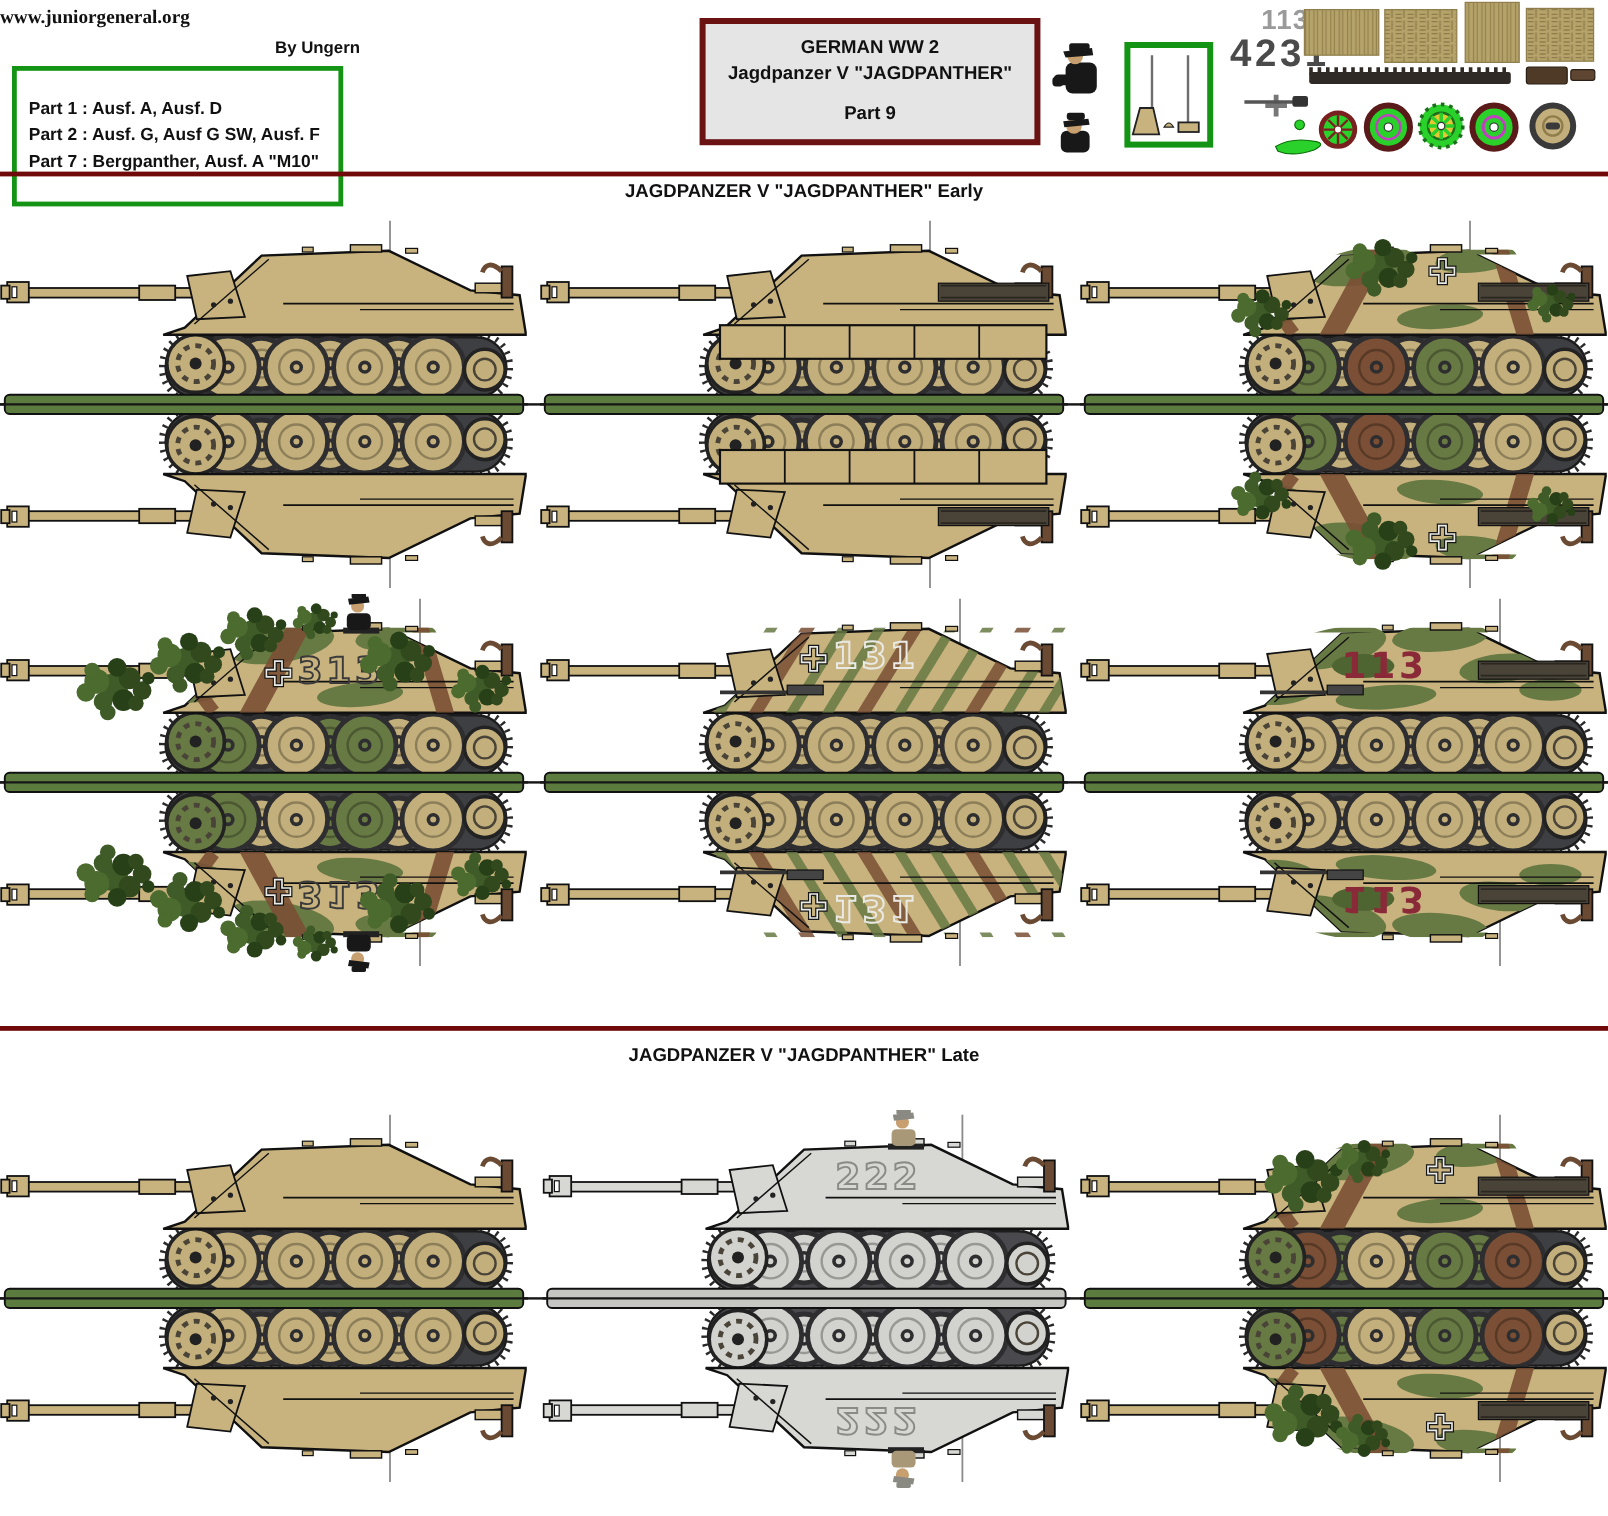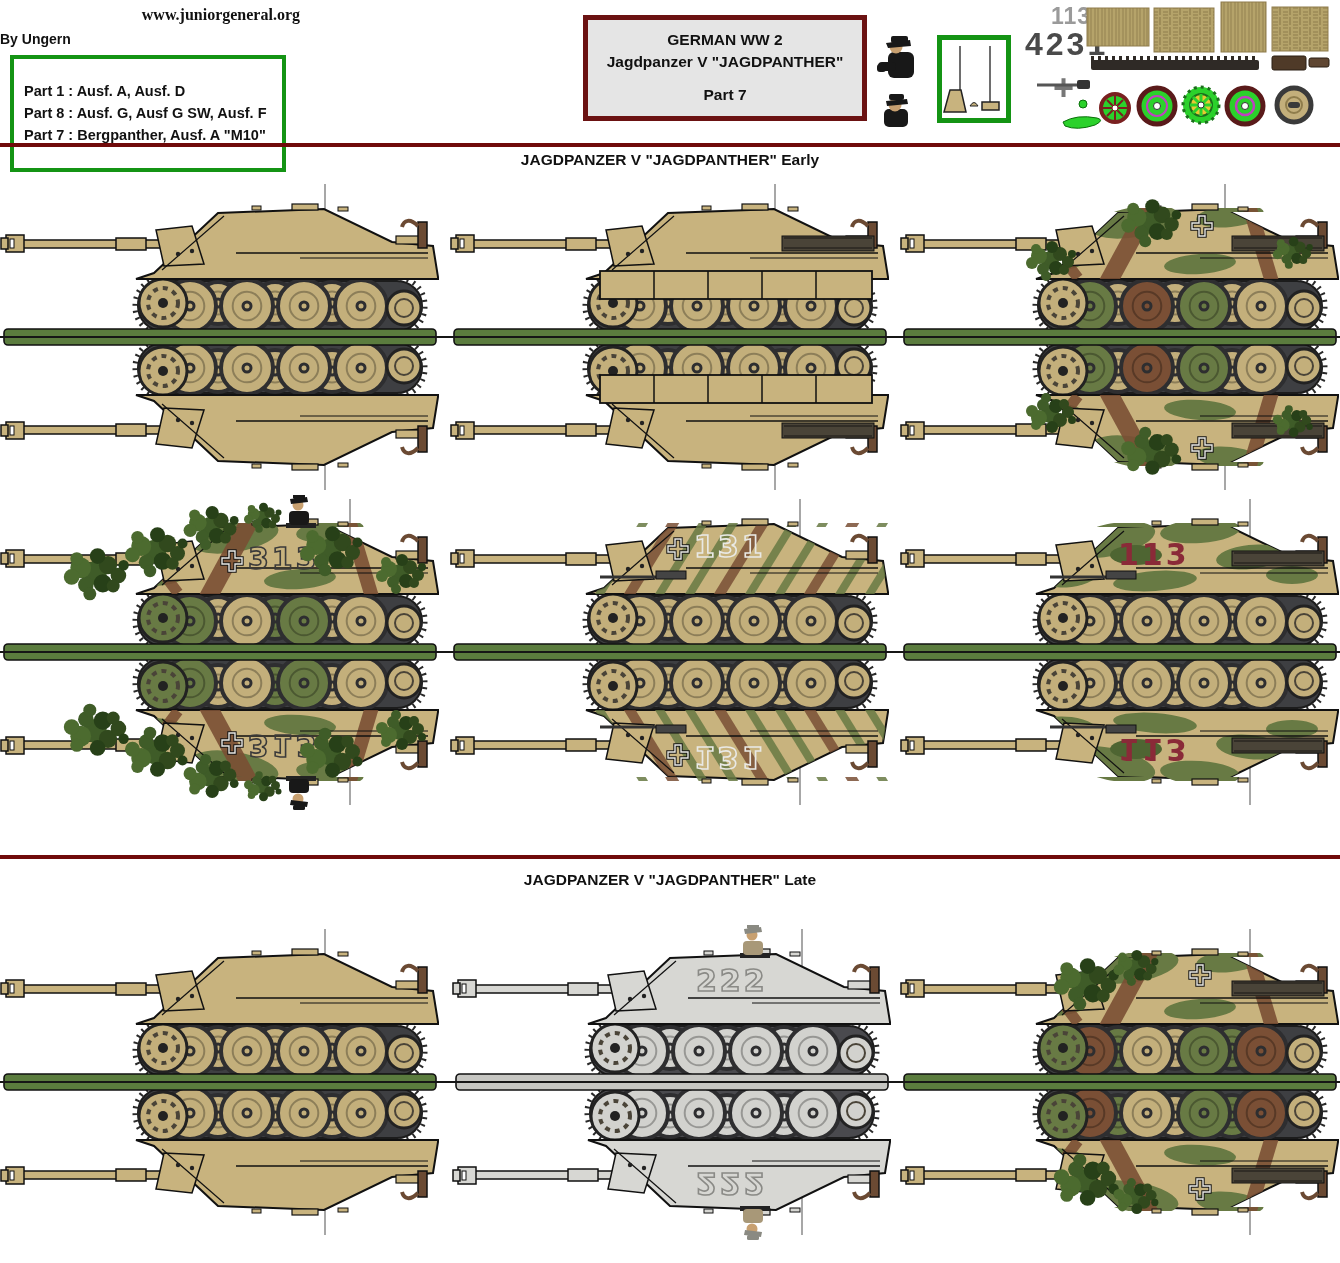--- a/index.html
+++ b/index.html
@@ -1,21 +1,21 @@
 <!DOCTYPE html>
 <html><head>
 <meta charset="utf-8">
 <style>
   html,body{margin:0;padding:0;background:#fff;}
   .page{position:relative;width:1340px;height:1263px;background:#fff;overflow:hidden;
         font-family:"Liberation Sans",sans-serif;color:#111;}
   .abs{position:absolute;}
-  .site-title{left:0;top:6px;width:300px;text-align:right;
+  .site-title{left:0;top:6px;width:300px;text-align:left;
         font-family:"Liberation Serif",serif;font-weight:bold;font-size:16px;}
-  .byline{left:0;top:31px;width:300px;text-align:left;font-weight:bold;font-size:14px;}
+  .byline{left:0;top:31px;width:300px;text-align:right;font-weight:bold;font-size:14px;}
   .parts-box{left:10px;top:55px;width:248px;border:4px solid #149414;background:#fff;
         padding:22px 10px;font-weight:bold;font-size:14.5px;line-height:1.5;}
   .title-box{left:583px;top:15px;width:266px;border:5px solid #6b1212;background:#e5e5e5;
         text-align:center;font-weight:bold;font-size:15.5px;padding:9px 4px 10px;line-height:1.45;}
   .title-box .part-line{margin-top:10px;}
   .rule{left:0;width:1340px;height:4px;background:#700a0a;}
   .sec-title{left:0;width:1340px;text-align:center;font-weight:bold;font-size:15.5px;}
   .fold-line{left:0;width:1340px;height:2px;background:#161616;}
   .tank-cell{width:440px;height:315px;}
   .tank-cell svg{display:block;}
@@ -24,28 +24,28 @@
 </head>
 <body>
 
 <div class="page">
 
   <div class="abs site-title">www.juniorgeneral.org</div>
   <div class="abs byline">By Ungern</div>
 
   <div class="abs parts-box">
     <div>Part 1 : Ausf. A, Ausf. D</div>
-    <div>Part 8 : Ausf. G, Ausf G SW, Ausf. F</div>
+    <div>Part 2 : Ausf. G, Ausf G SW, Ausf. F</div>
     <div>Part 7 : Bergpanther, Ausf. A "M10"</div>
   </div>
 
   <div class="abs title-box">
     <div>GERMAN WW 2</div>
     <div>Jagdpanzer V "JAGDPANTHER"</div>
-    <div class="part-line">Part 7</div>
+    <div class="part-line">Part 9</div>
   </div>
 
   <svg class="abs" style="left:874px;top:34px;" width="50" height="100">
     <g>
       <rect x="14" y="18" width="26" height="26" rx="6" fill="#181818"></rect>
       <rect x="4" y="28" width="18" height="9" rx="4" fill="#181818"></rect>
       <rect x="3" y="30" width="9" height="8" rx="3" fill="#181818"></rect>
       <circle cx="22" cy="13" r="6.5" fill="#c8a070"></circle>
       <path d="M12,9 L36,6 L37,12 L14,14 Z" fill="#181818"></path>
       <rect x="17" y="2" width="17" height="7" rx="2" fill="#181818"></rect>

